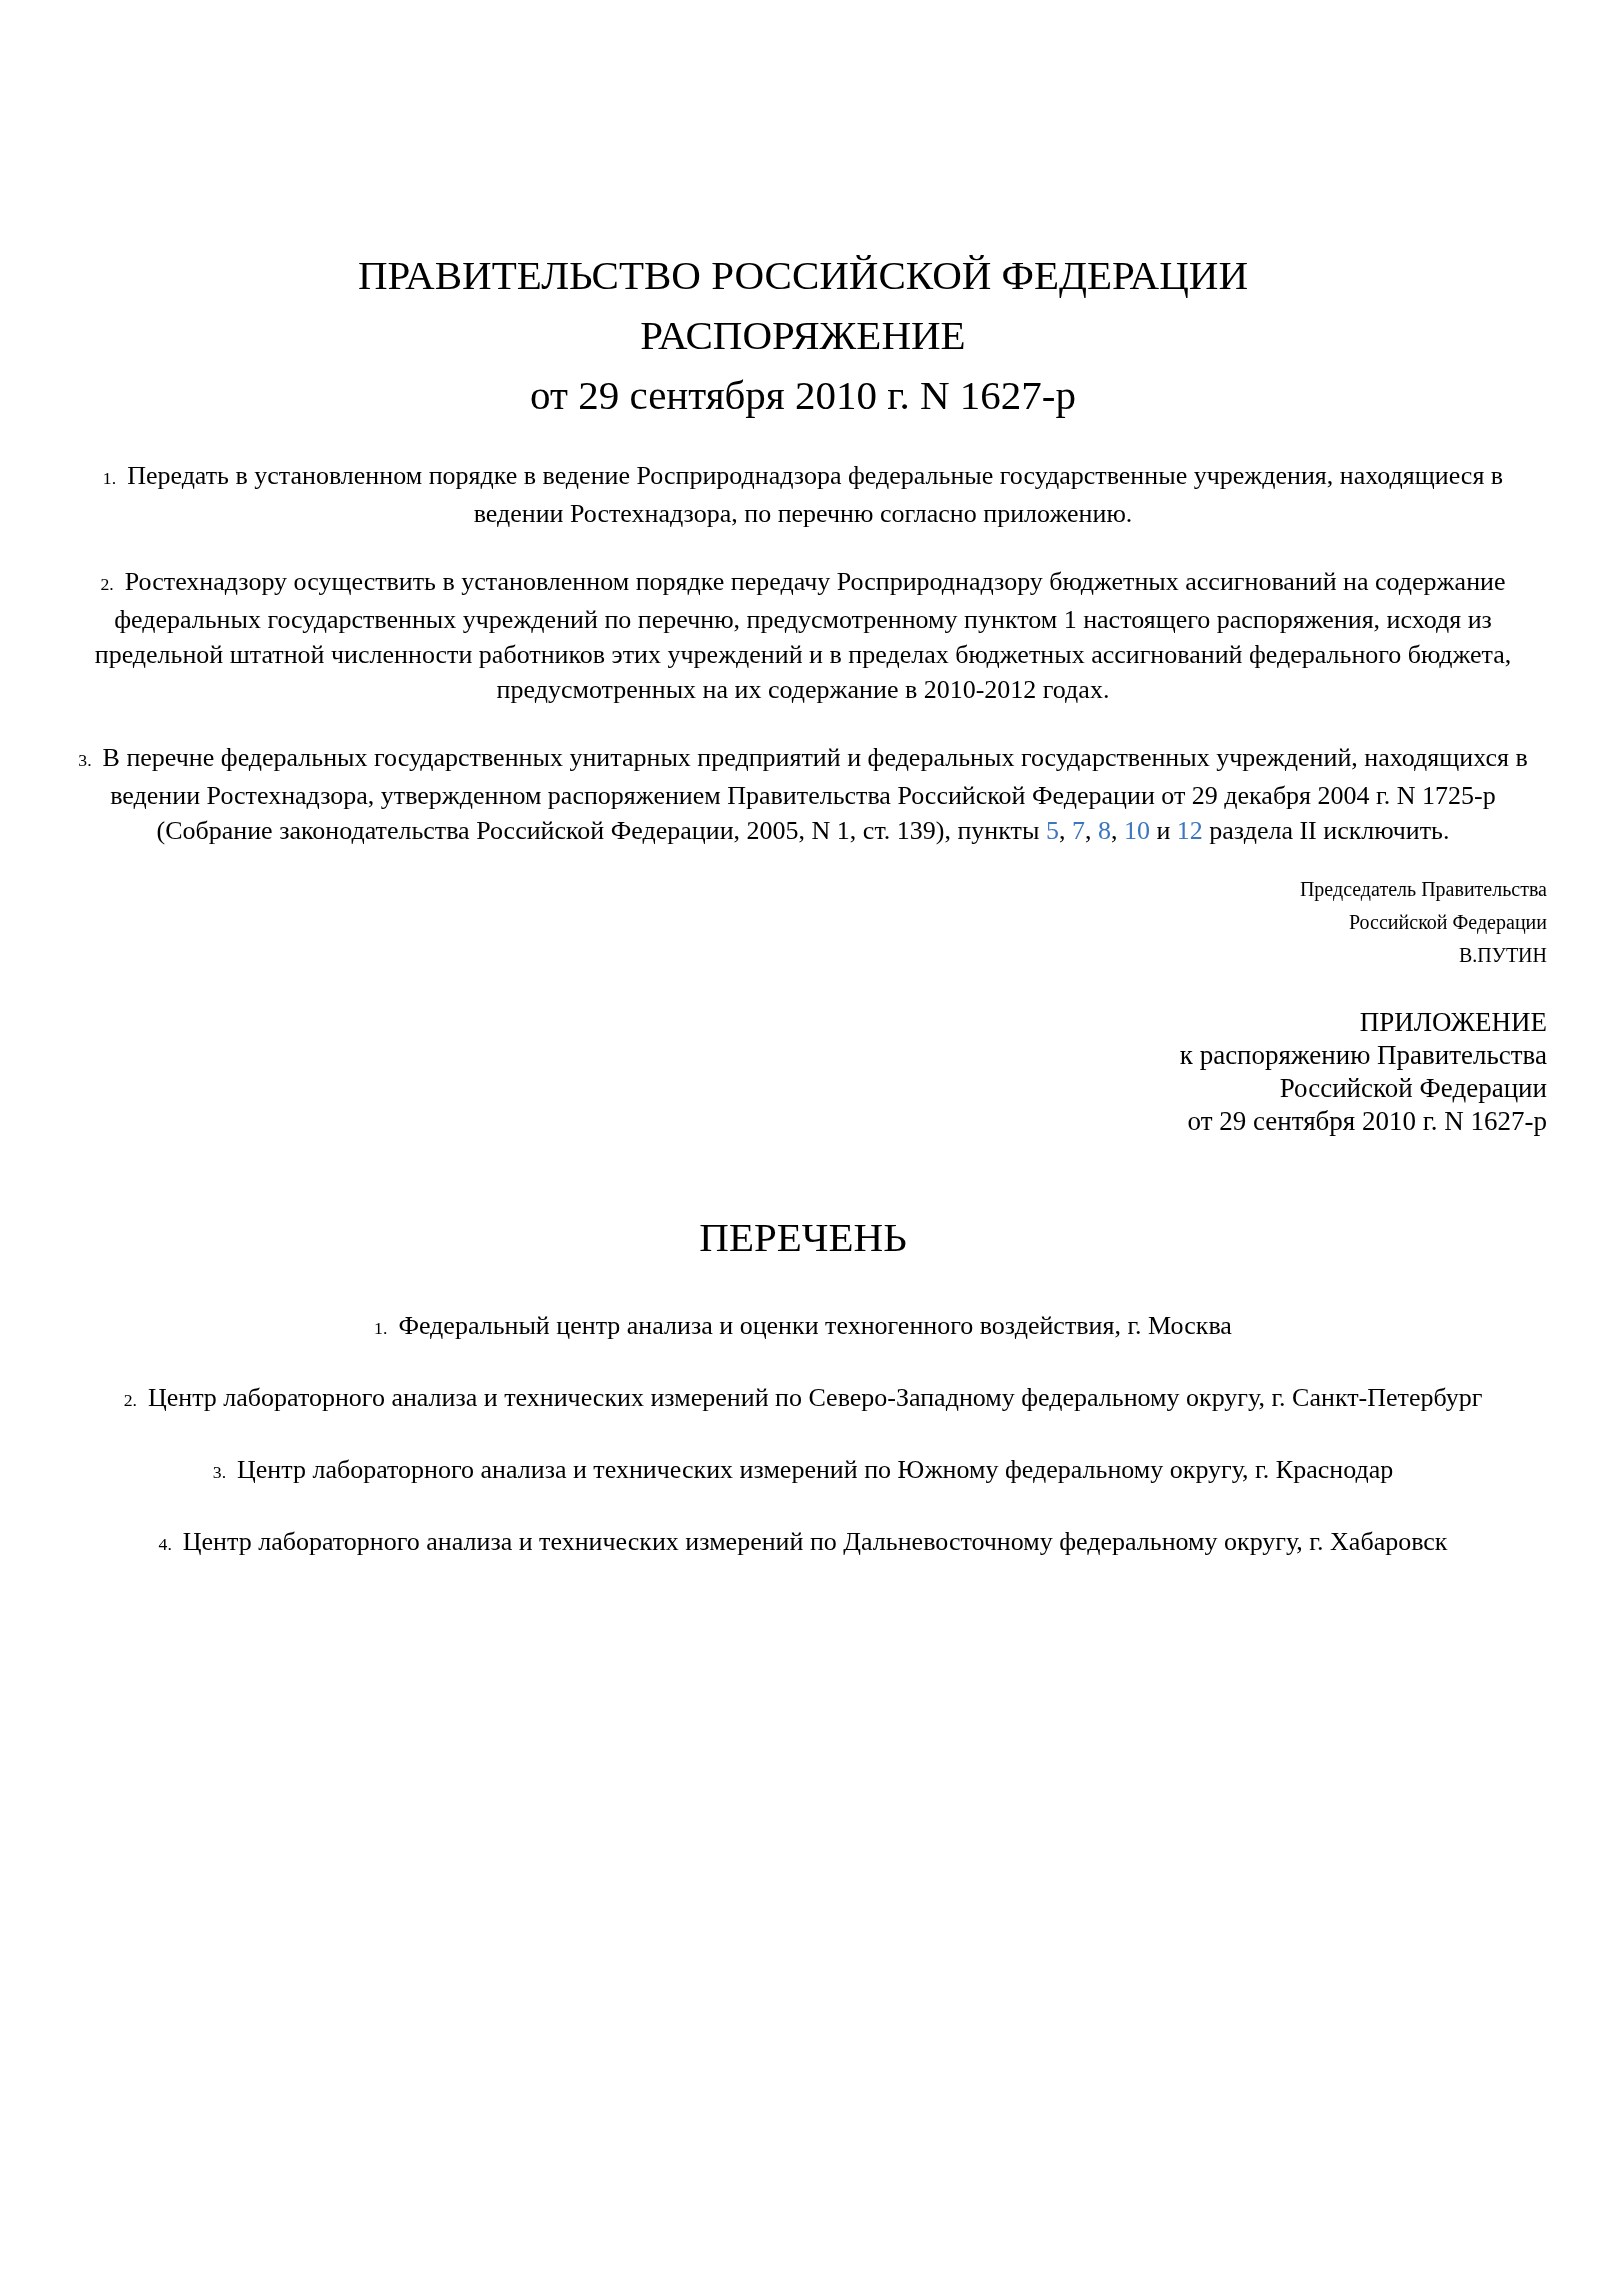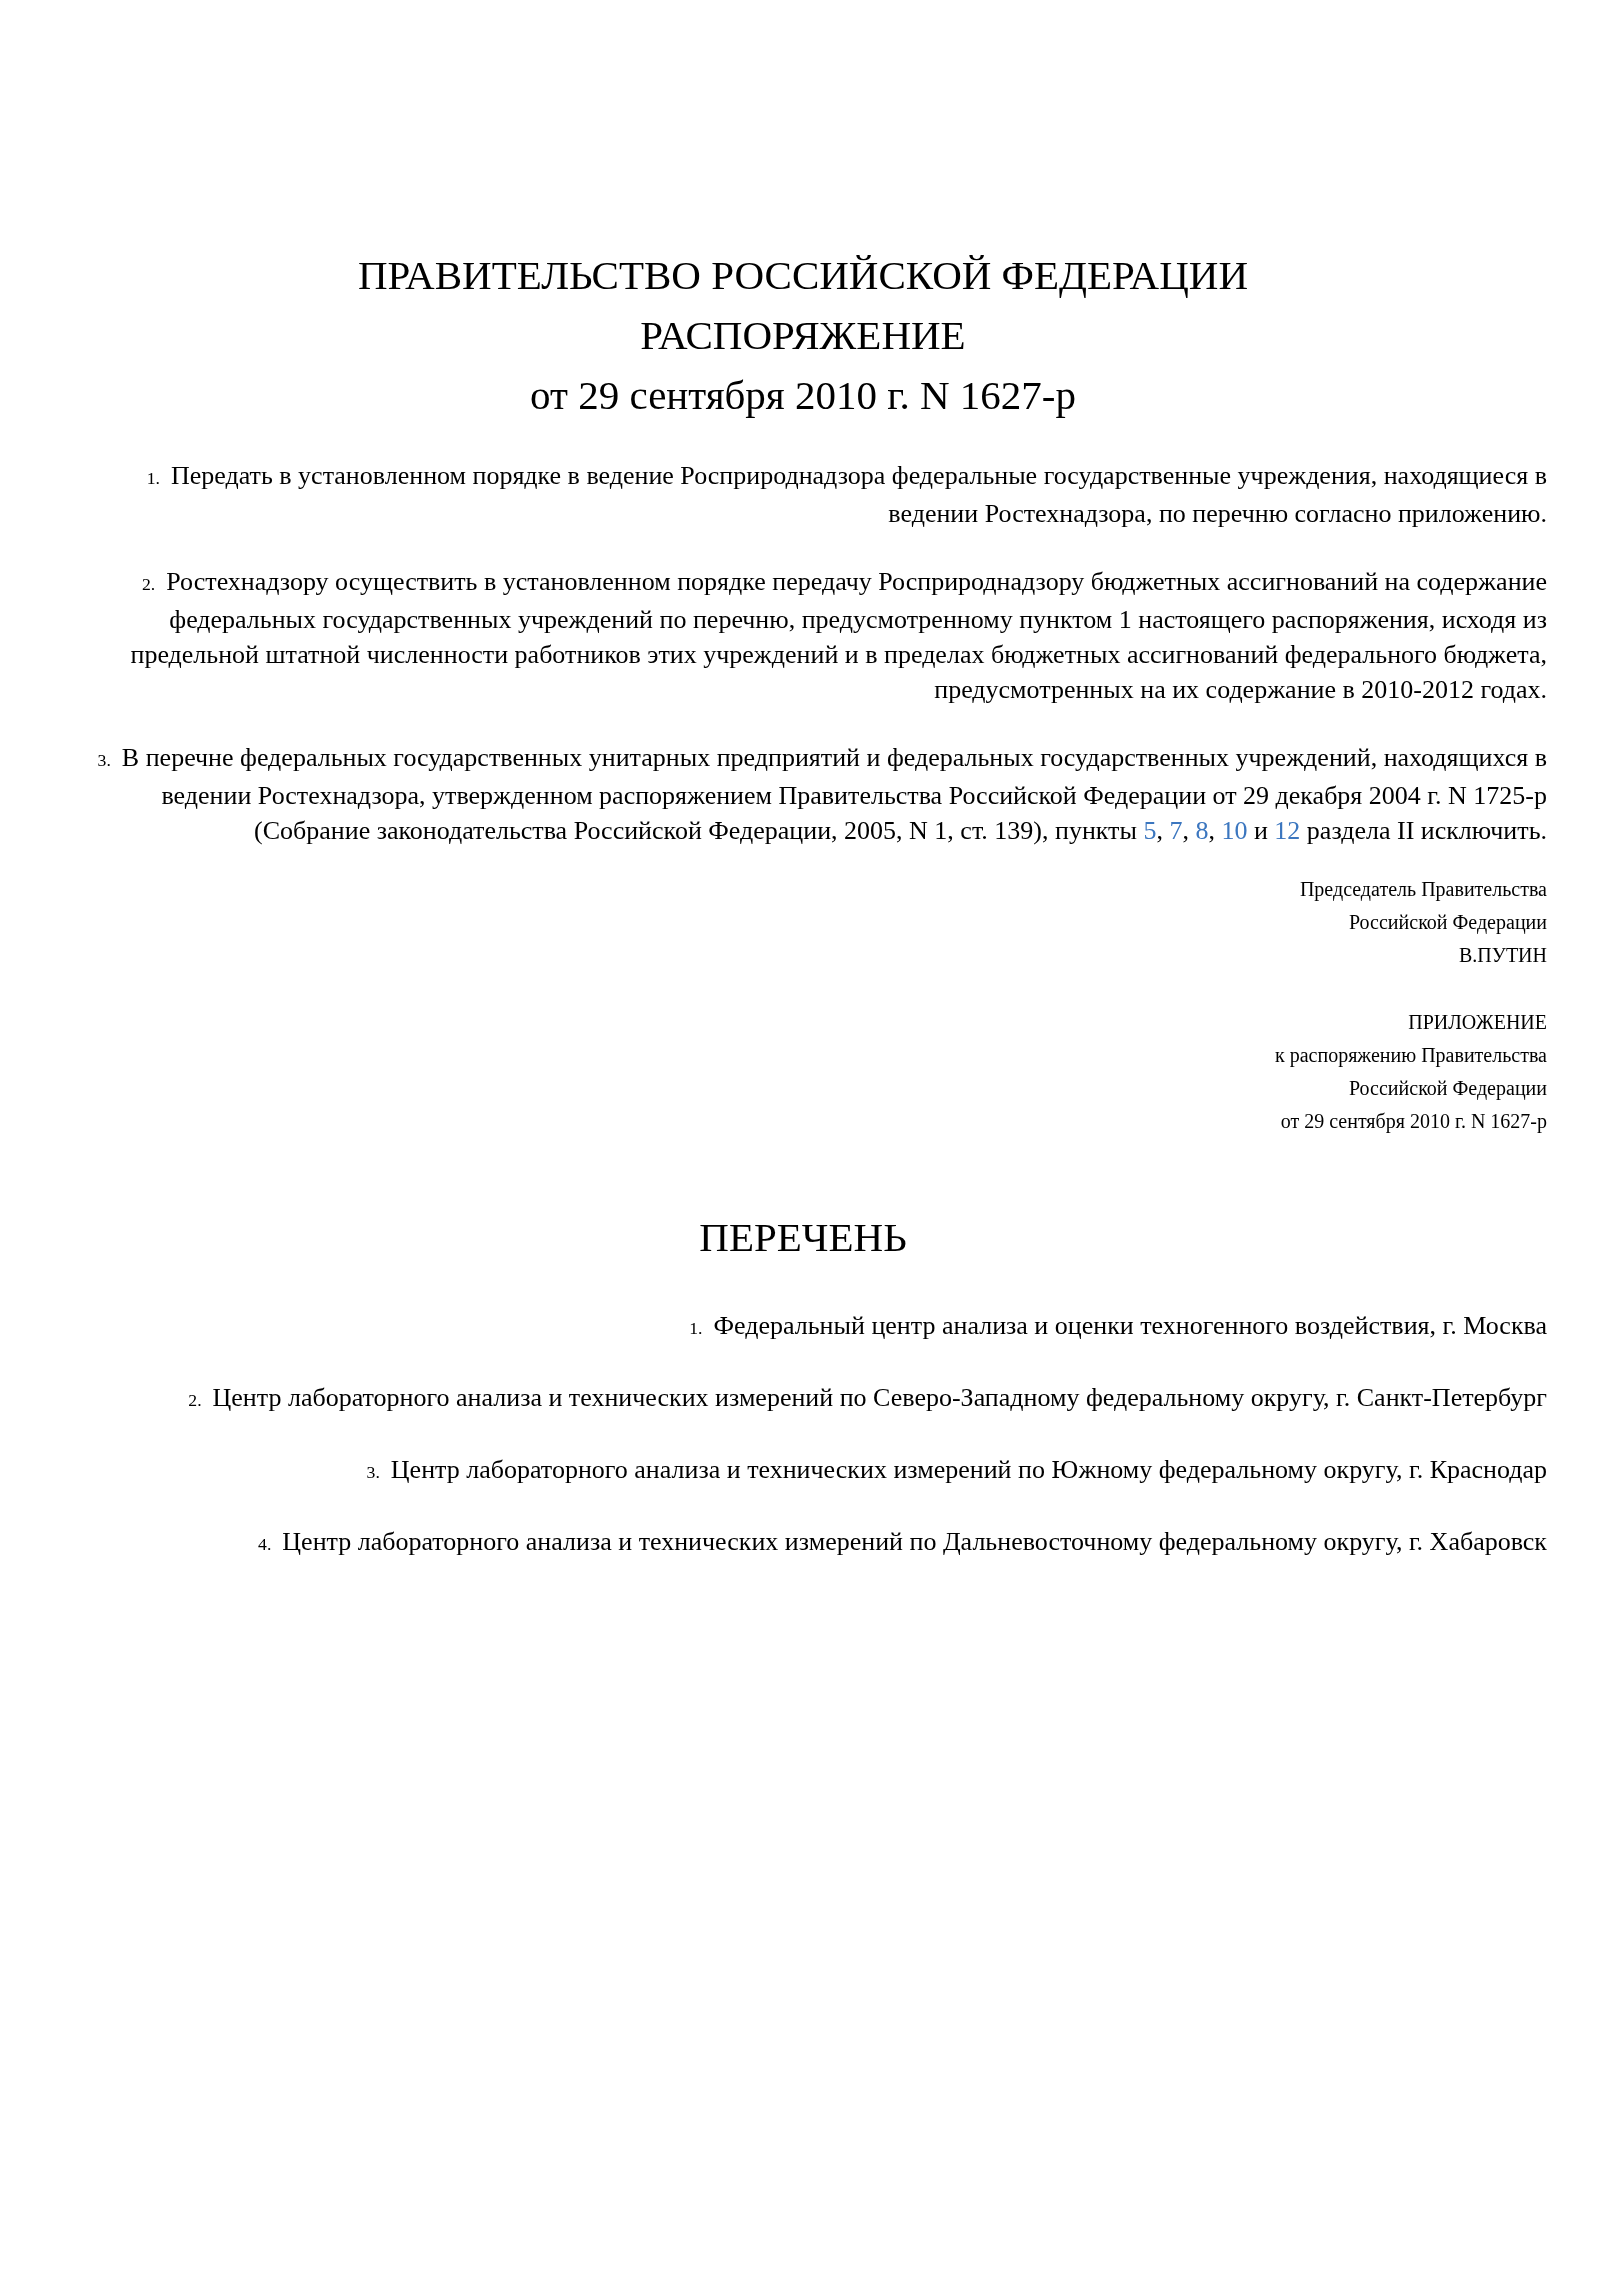--- a/index.html
+++ b/index.html
@@ -30,21 +30,21 @@
     line-height: 60px;
     font-weight: 400;
   }
 
   
   .operative { margin-top: 18.3px; }
   .num-para {
     margin: 33px 0 0 0;
     font-size: 26px;
     line-height: 35px;
-    text-align: right;
+    text-align: center;
   }
   .pnum {
     font-size: 17.7px;
     margin-right: 11px;
   }
 
   a.doc-link {
     color: var(--link-color);
     text-decoration: none;
     cursor: pointer;
@@ -55,21 +55,21 @@
     margin-top: 25px;
     text-align: right;
     font-size: 20px;
     line-height: 33px;
   }
 
   
   .appendix-ref {
     margin-top: 34px;
     text-align: right;
-    font-size: 20px;
+    font-size: 27px;
     line-height: 33px;
   }
 
   
   .appendix-title {
     margin-top: 69px;
     text-align: center;
     font-size: 41px;
     line-height: 60px;
     font-weight: 400;

